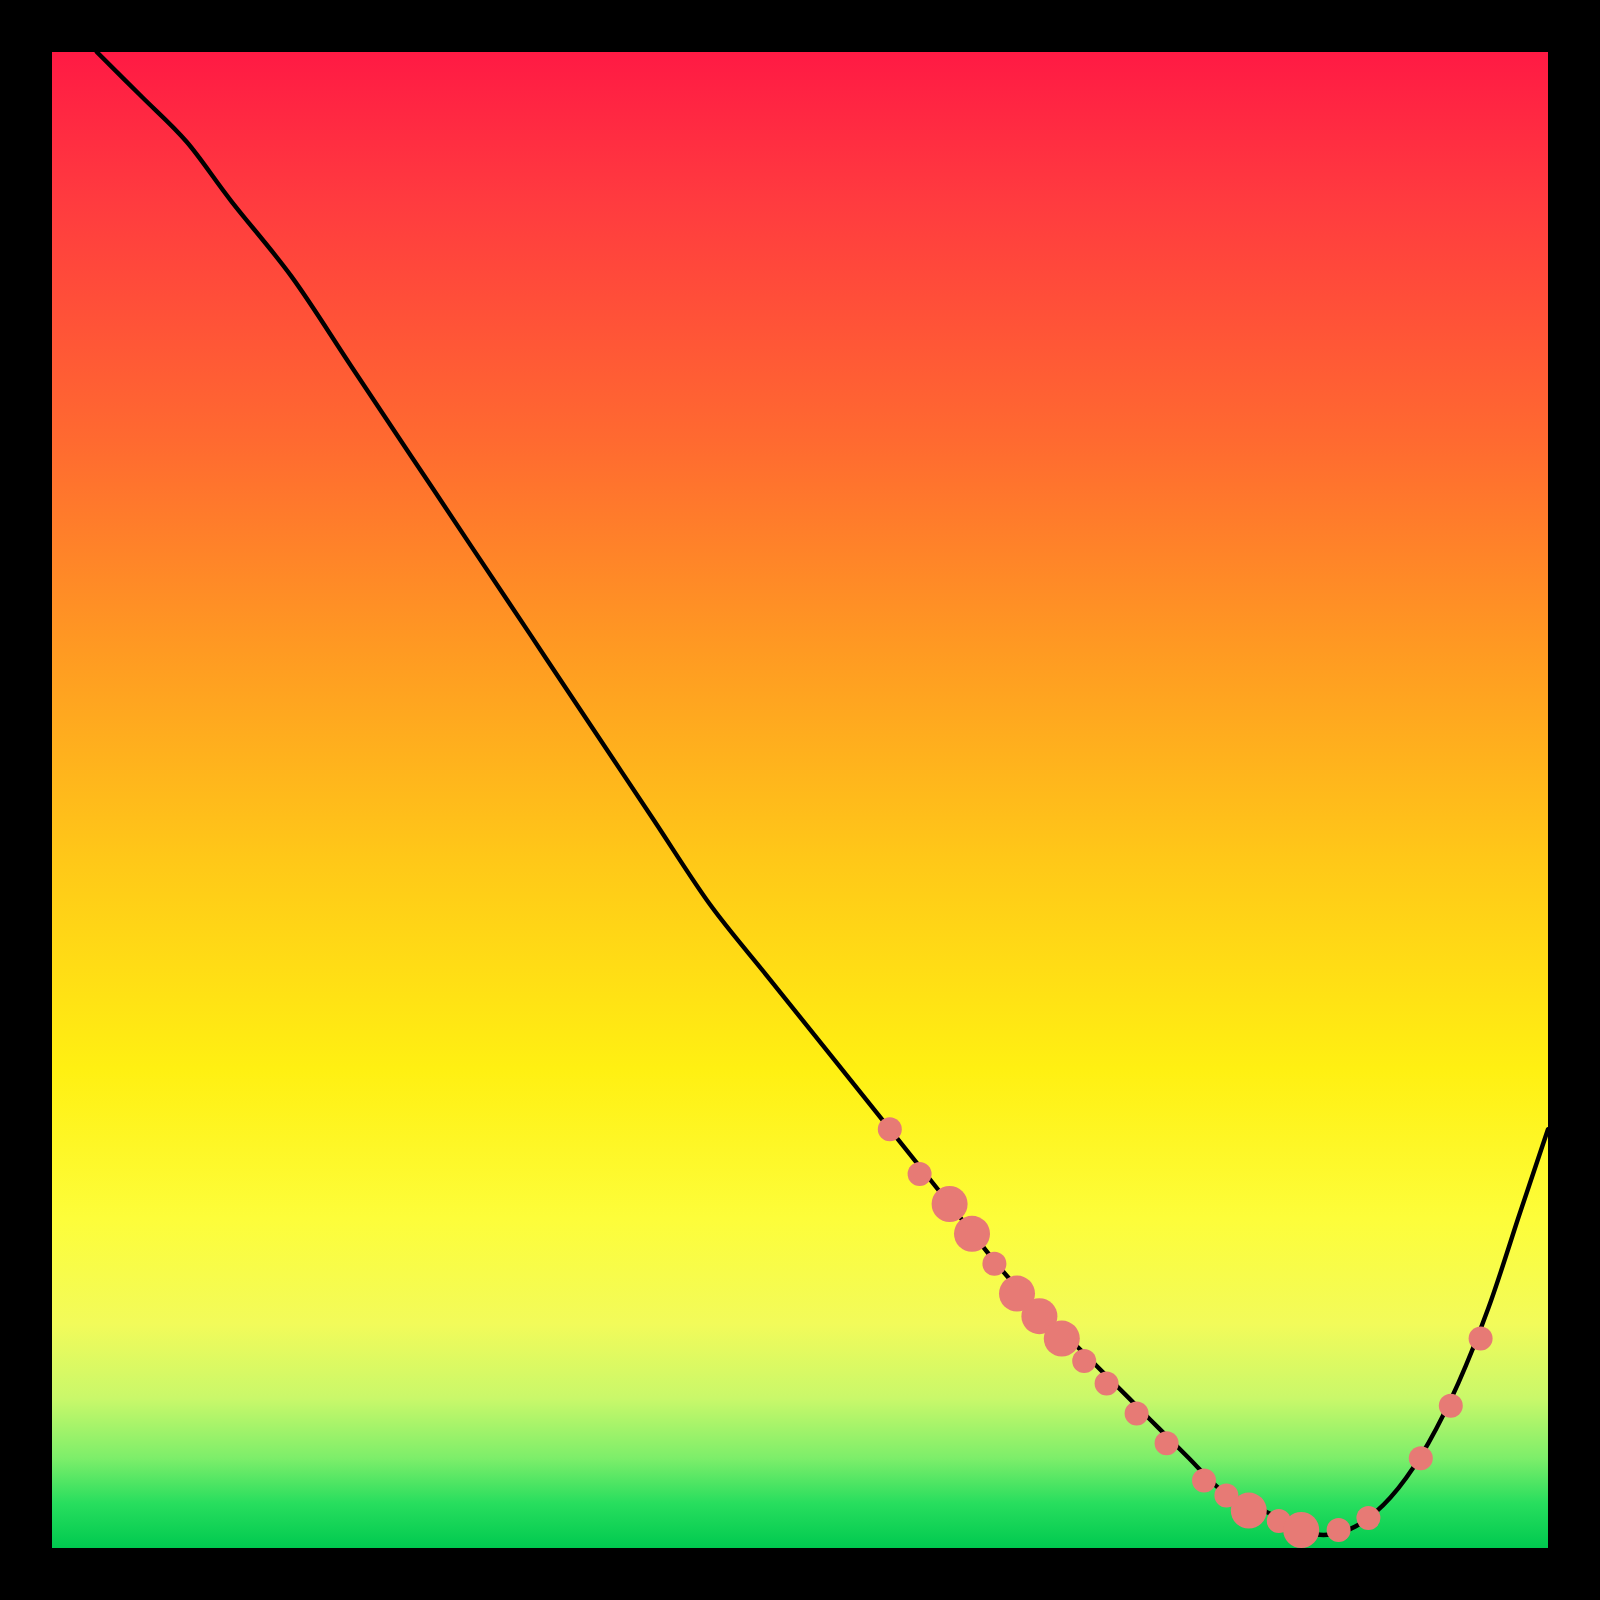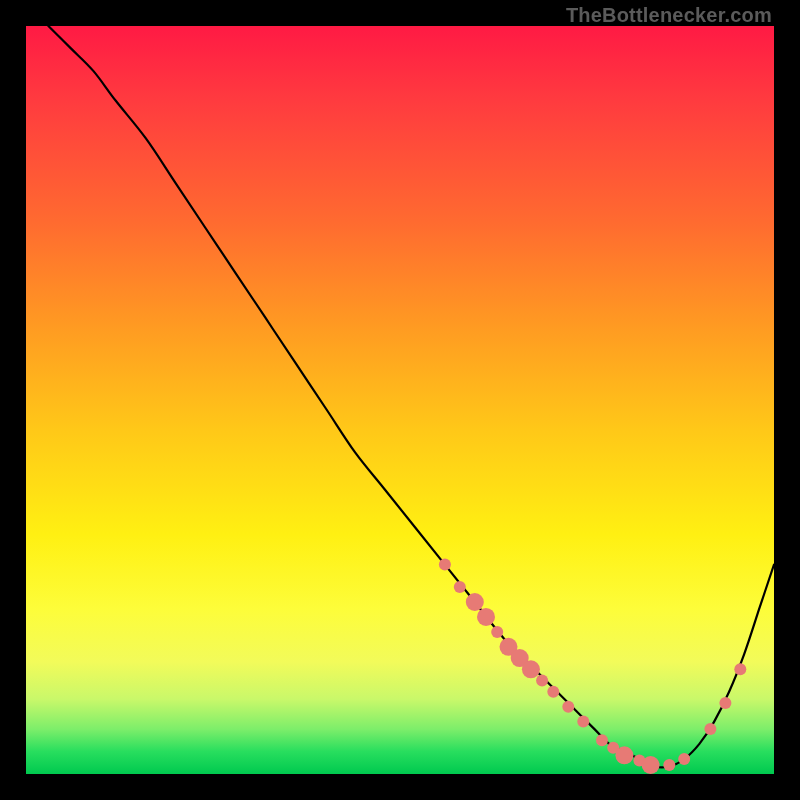--- a/index.html
+++ b/index.html
@@ -66,21 +66,20 @@
   }
   .dot {
     fill: #e77a75;
     stroke: none;
   }
 </style>
 </head>
 <body>
 
 <div class="frame">
-  <div class="attribution">TheBottlenecker.com</div>
 
   <div class="plot-area">
     <svg id="plot-svg" viewBox="0 0 748 748" preserveAspectRatio="none">
 
     <path d="M 22.4 0.0 C 26.2 3.7, 37.4 15.0, 44.9 22.4 C 52.4 29.9, 59.8 36.2, 67.3 44.9 C 74.8 53.6, 81.0 63.6, 89.8 74.8 C 98.5 86.0, 109.7 98.5, 119.7 112.2 C 129.7 125.9, 139.6 142.1, 149.6 157.1 C 159.6 172.0, 169.5 187.0, 179.5 202.0 C 189.5 216.9, 199.5 231.9, 209.4 246.8 C 219.4 261.8, 229.4 276.8, 239.4 291.7 C 249.3 306.7, 259.3 321.6, 269.3 336.6 C 279.3 351.6, 289.2 366.5, 299.2 381.5 C 309.2 396.4, 319.1 412.6, 329.1 426.4 C 339.1 440.1, 349.1 451.3, 359.0 463.8 C 369.0 476.2, 379.0 488.7, 389.0 501.2 C 398.9 513.6, 408.9 526.1, 418.9 538.6 C 428.9 551.0, 438.8 563.5, 448.8 576.0 C 458.8 588.4, 468.7 602.1, 478.7 613.4 C 488.7 624.6, 498.7 633.3, 508.6 643.3 C 518.6 653.3, 531.1 665.7, 538.6 673.2 C 546.0 680.7, 548.5 683.2, 553.5 688.2 C 558.5 693.1, 563.5 698.1, 568.5 703.1 C 573.5 708.1, 578.5 714.3, 583.4 718.1 C 588.4 721.8, 593.4 723.1, 598.4 725.6 C 603.4 728.1, 608.4 730.5, 613.4 733.0 C 618.3 735.5, 623.3 739.3, 628.3 740.5 C 633.3 741.8, 638.3 741.8, 643.3 740.5 C 648.3 739.3, 653.3 736.8, 658.2 733.0 C 663.2 729.3, 668.2 724.3, 673.2 718.1 C 678.2 711.8, 683.2 704.4, 688.2 695.6 C 693.1 686.9, 698.1 676.9, 703.1 665.7 C 708.1 654.5, 713.1 642.0, 718.1 628.3 C 723.1 614.6, 728.1 598.4, 733.0 583.4 C 738.0 568.5, 745.5 546.0, 748.0 538.6" class="curve"></path>
         <circle cx="418.9" cy="538.6" r="6" class="dot"></circle>
         <circle cx="433.8" cy="561.0" r="6" class="dot"></circle>
         <circle cx="448.8" cy="576.0" r="9" class="dot"></circle>
         <circle cx="460.0" cy="590.9" r="9" class="dot"></circle>
         <circle cx="471.2" cy="605.9" r="6" class="dot"></circle>

